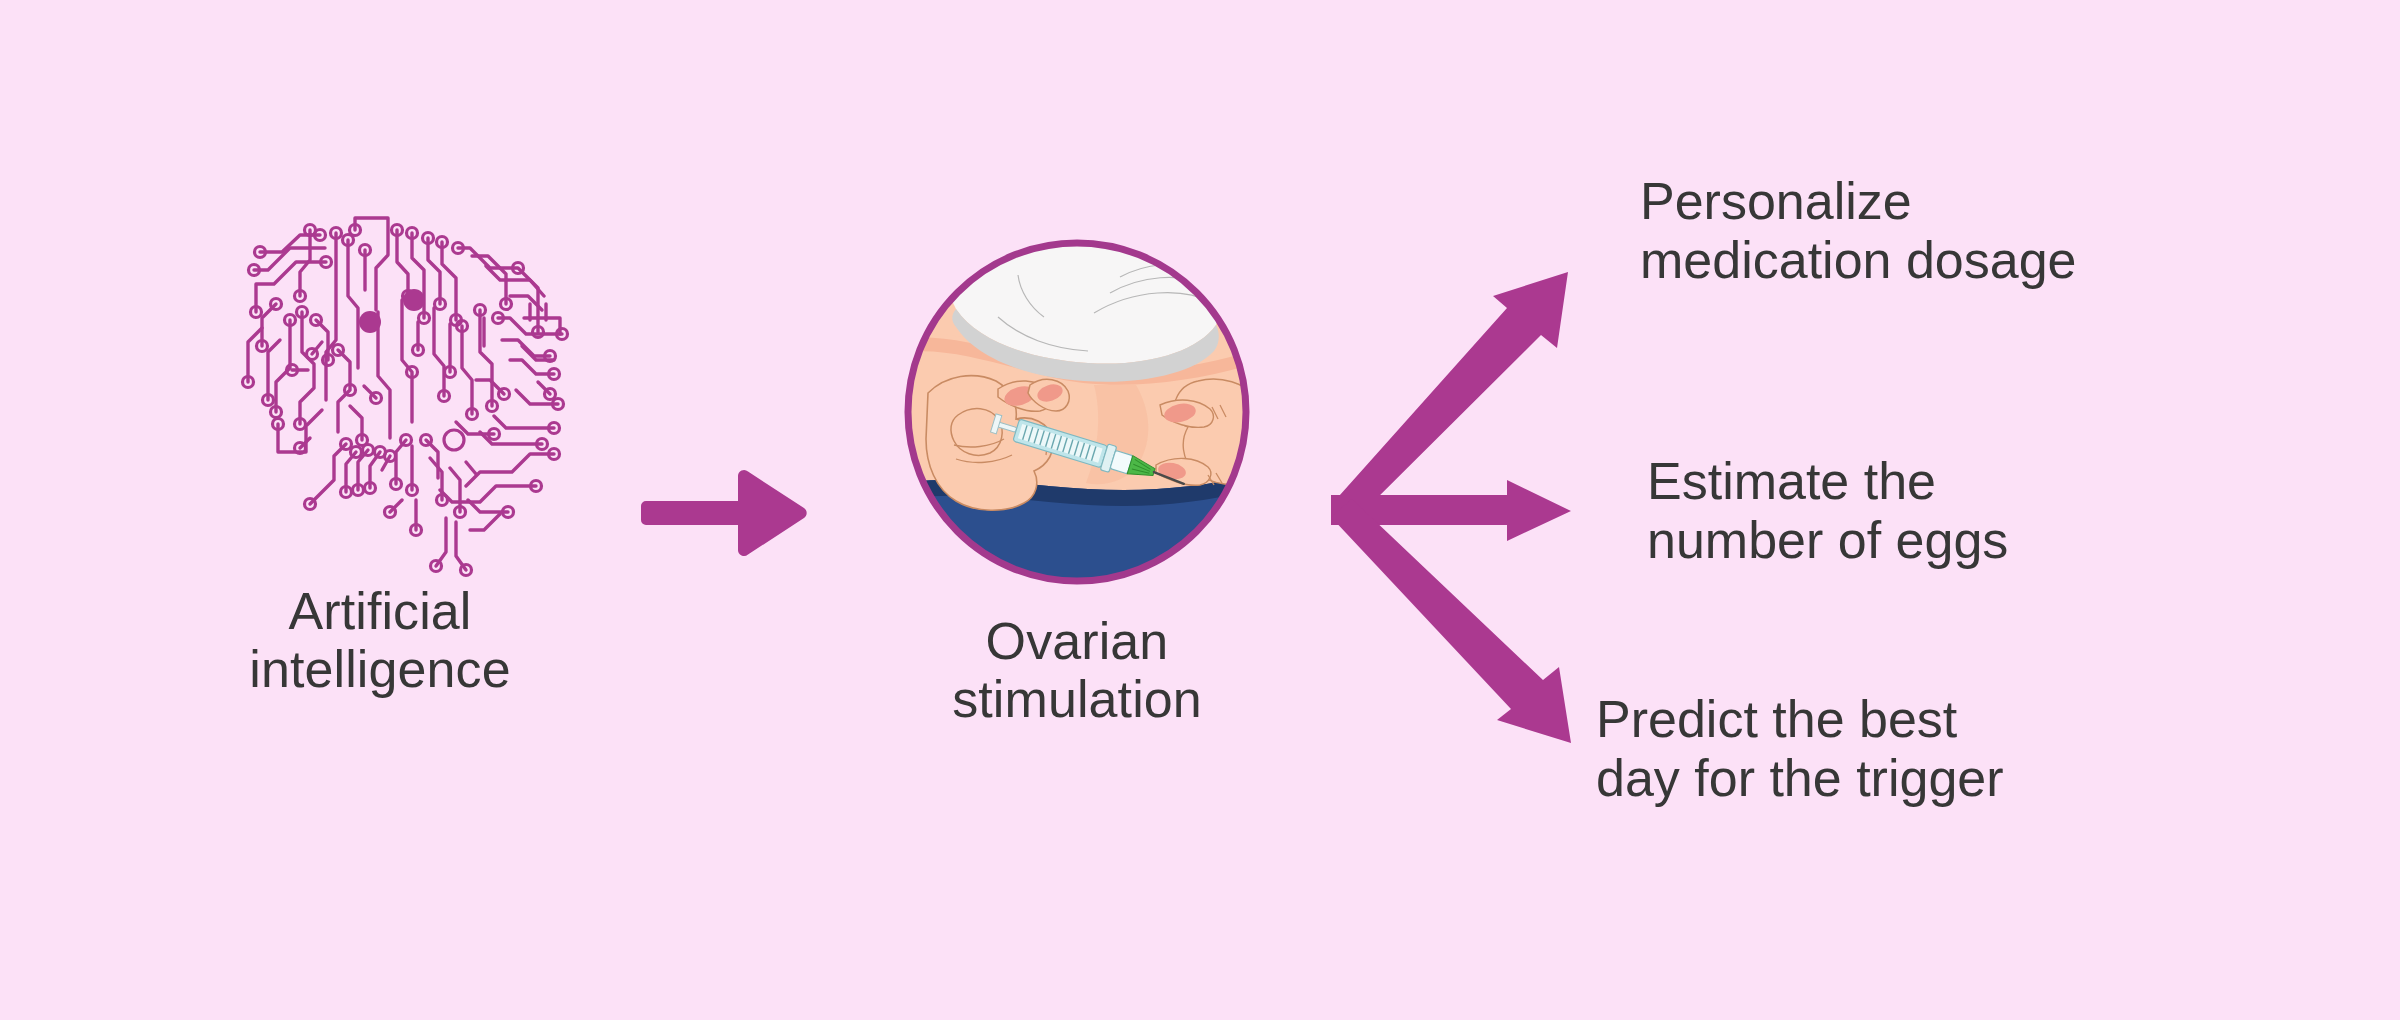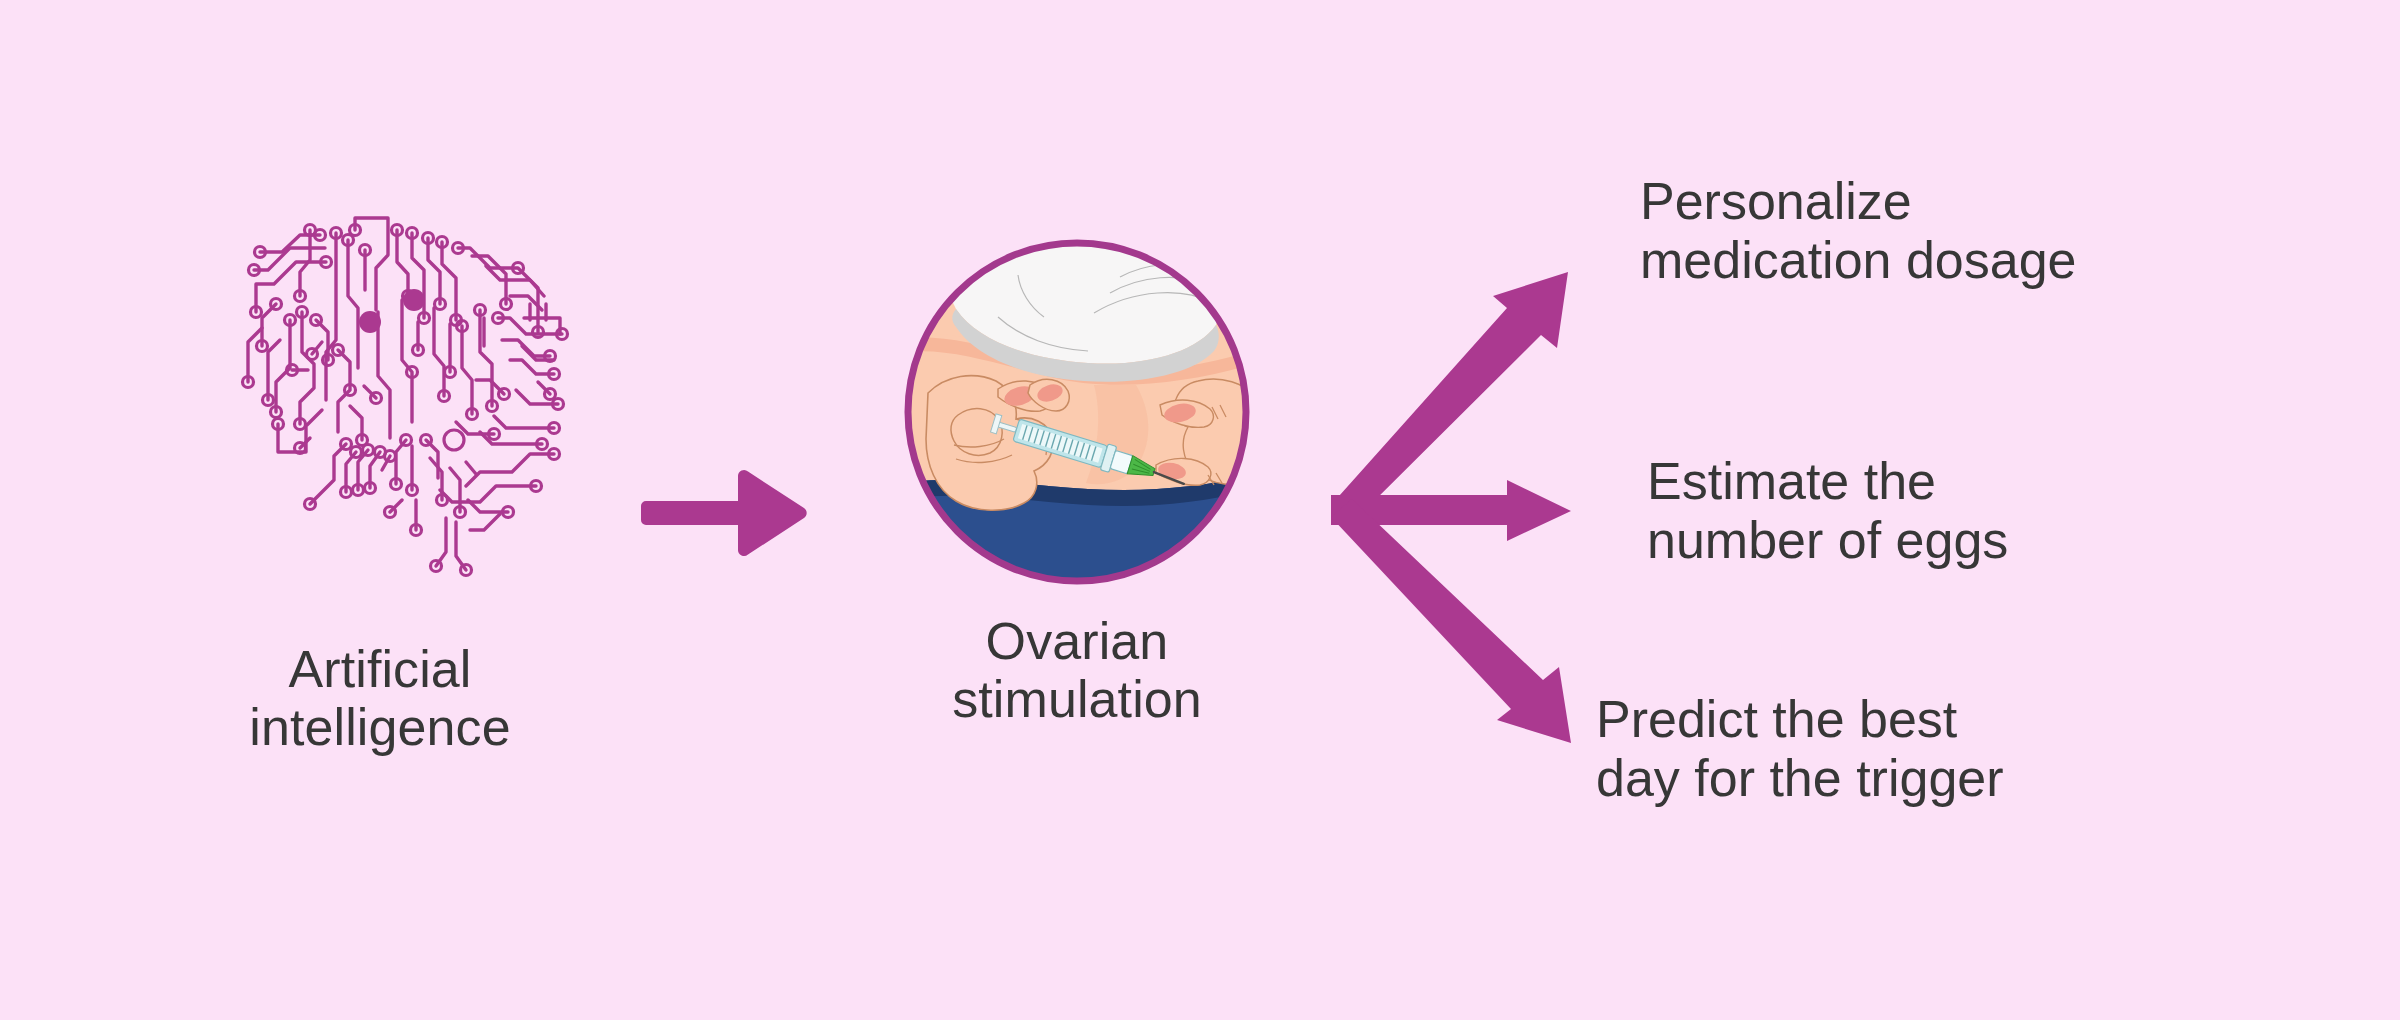--- a/index.html
+++ b/index.html
@@ -34,21 +34,21 @@
     position: absolute;
     color: #373737;
     font-size: 52px;
     line-height: 1.12;
     text-align: center;
     letter-spacing: 0.1px;
     white-space: pre;
   }
   .caption-ai {
     left: 100px;
-    top: 640px;
+    top: 582px;
     width: 560px;
     text-align: center;
   }
   .caption-os {
     left: 827px;
     top: 612px;
     width: 500px;
   }
 
   

